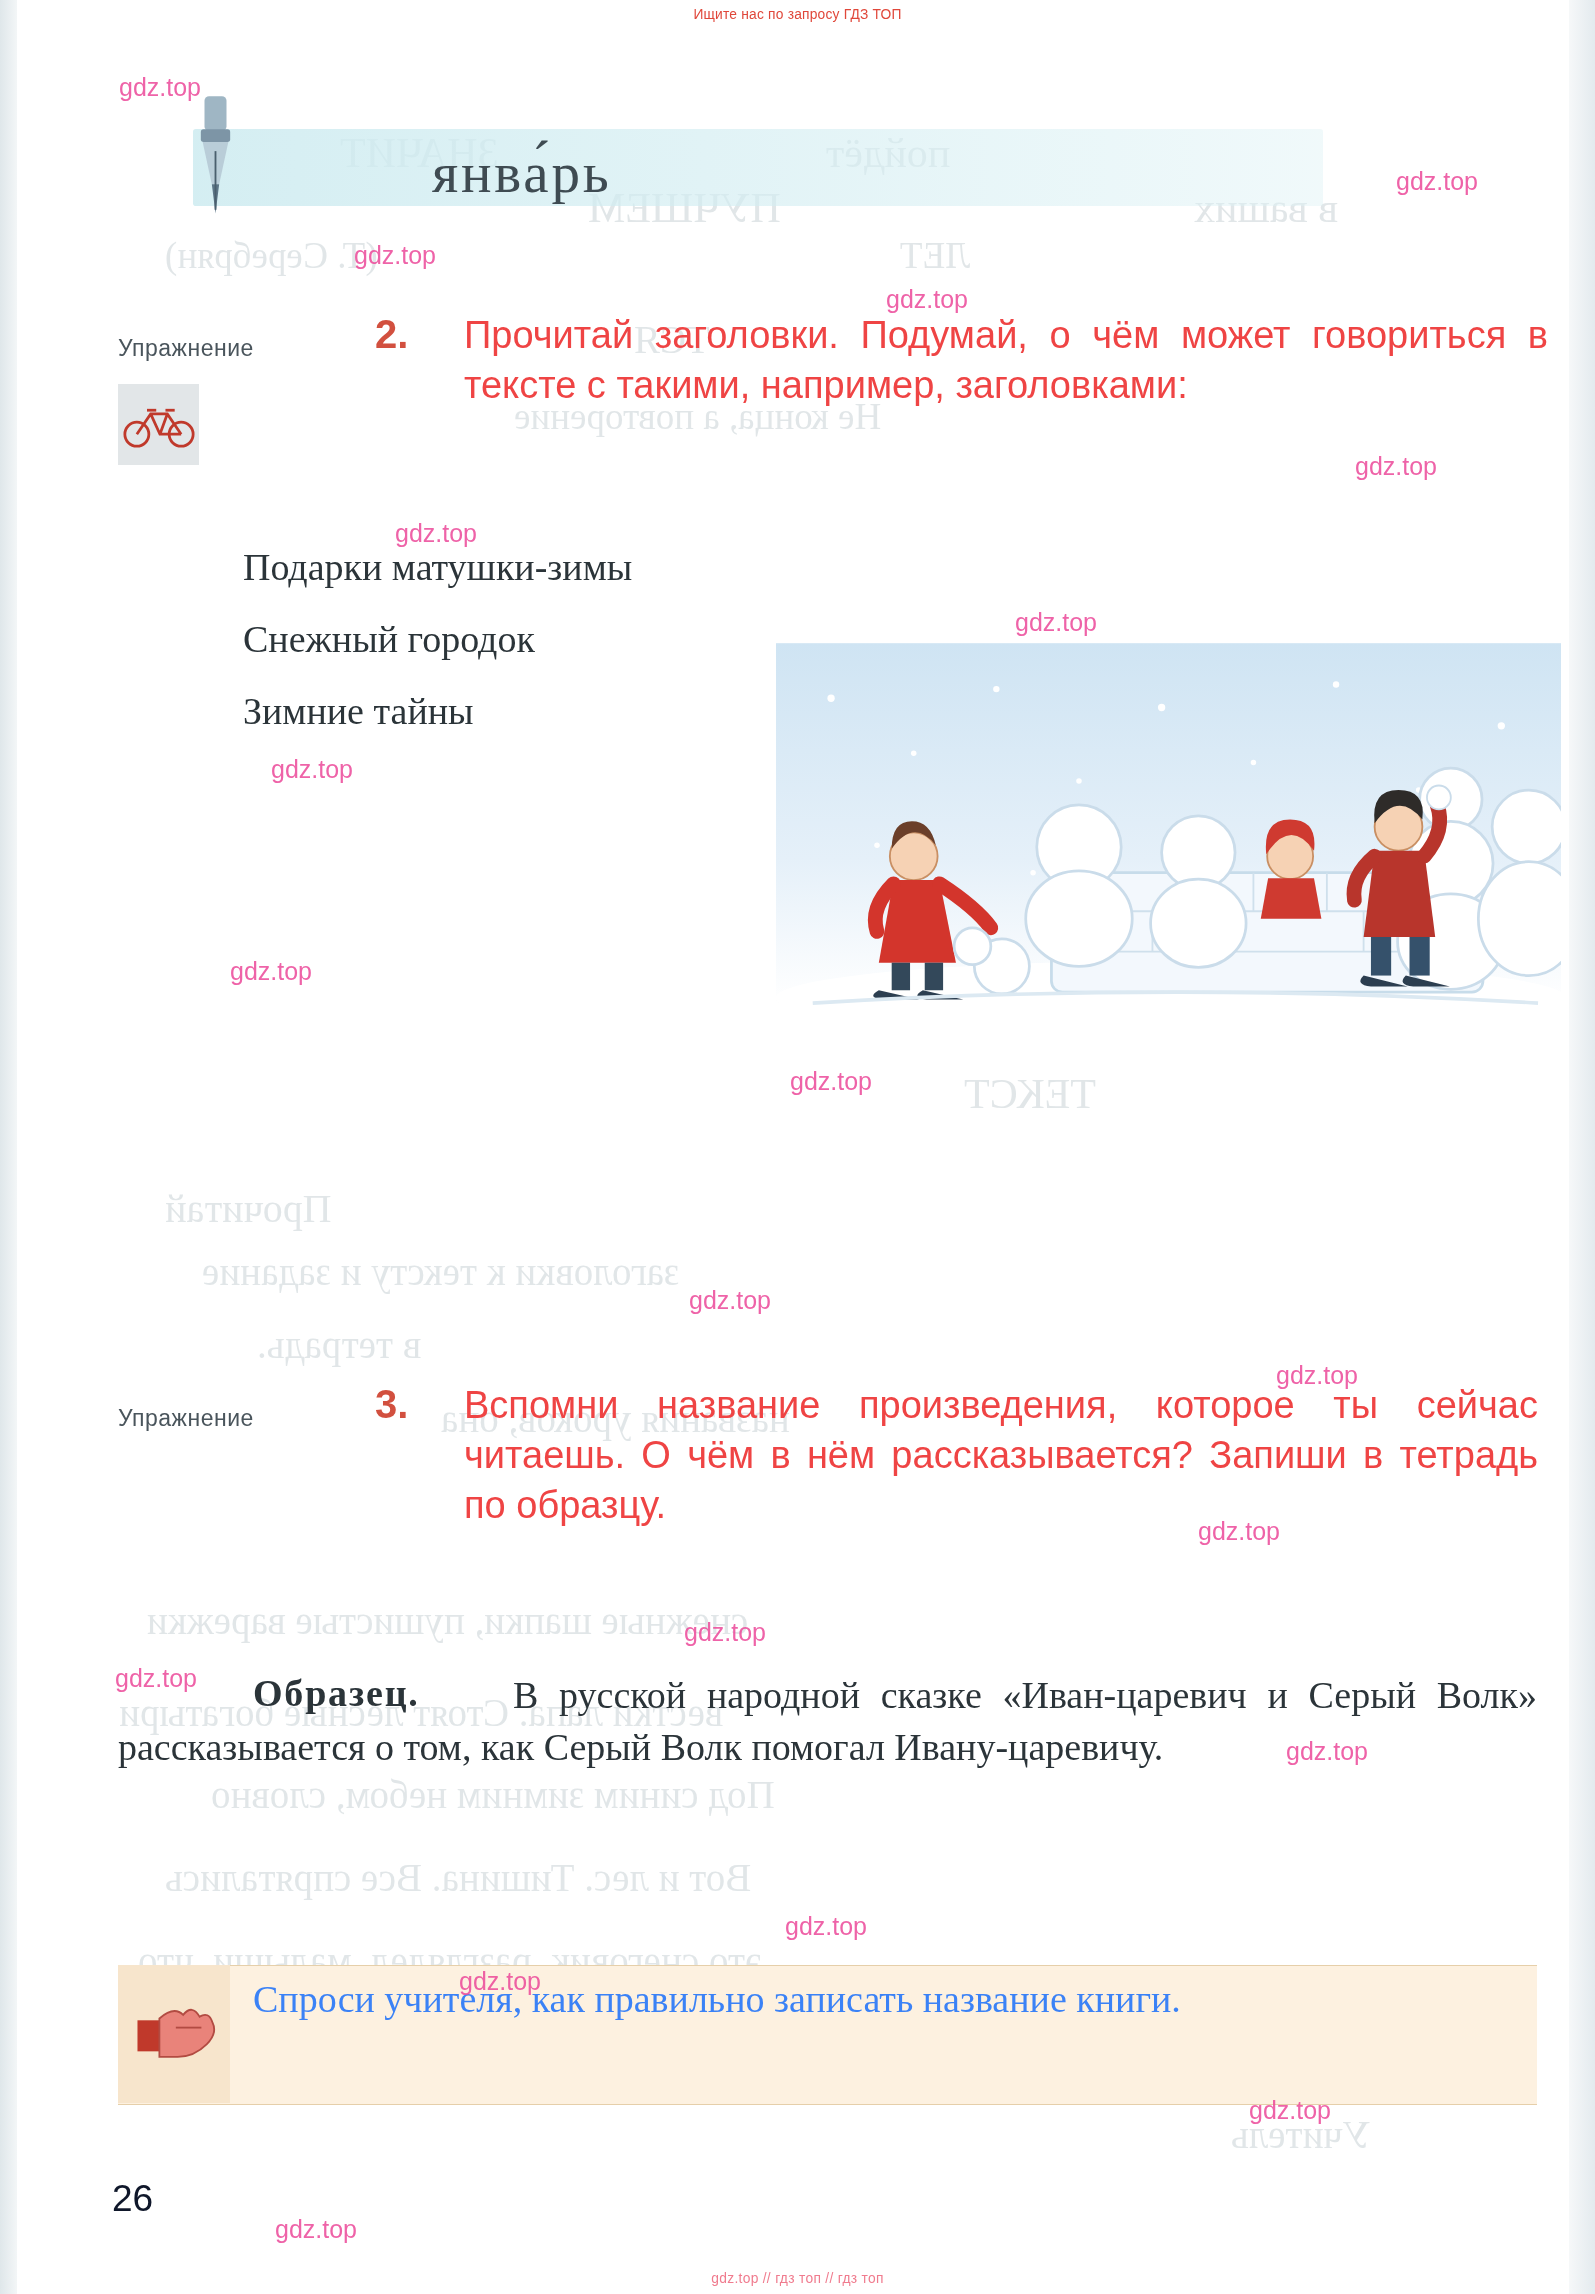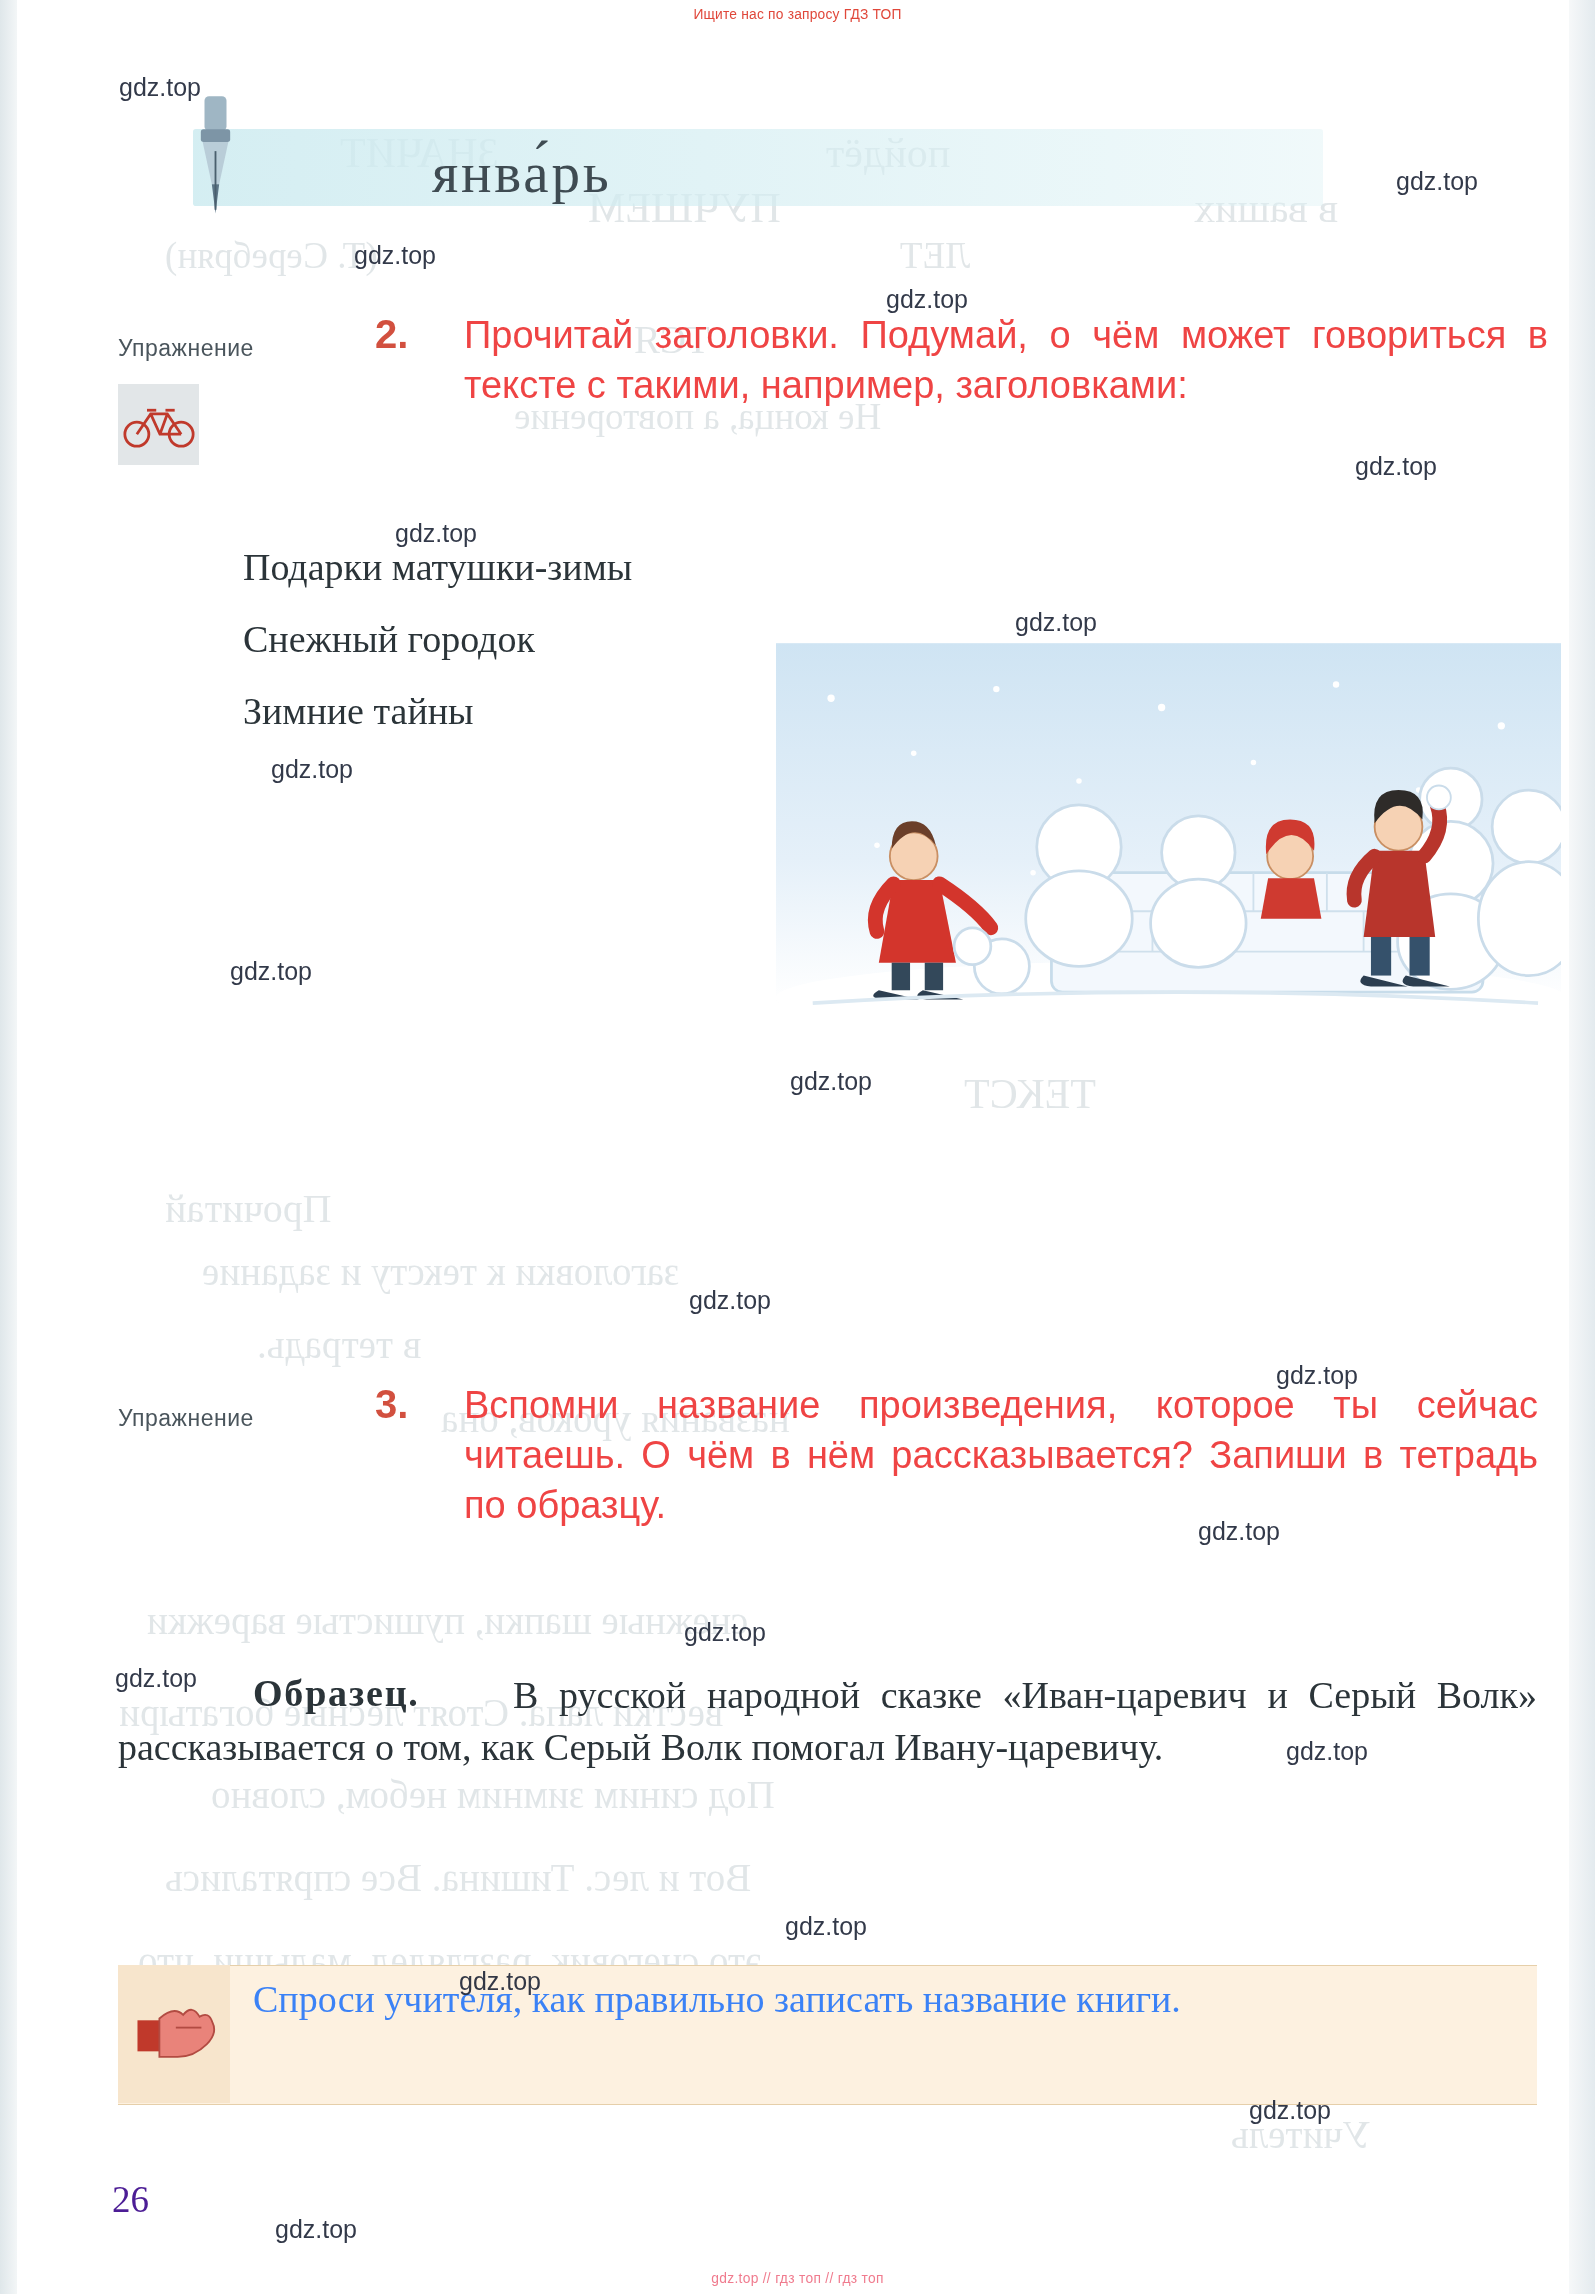--- a/index.html
+++ b/index.html
@@ -169,31 +169,31 @@
     font-family: "Liberation Serif", serif;
     font-size: 38px;
     line-height: 51px;
     color: #3b82f6;
     text-align: justify;
   }
 
   .page-num {
     position: absolute;
     left: 112px; top: 2178px;
-    font-family: Liberation Serif, serif;
+    font-family: Liberation Sans, sans-serif;
     font-size: 37px;
-    color: #4c1d95;
+    color: #0f172a;
   }
 
   
   .wm {
     position: absolute;
     font-family: "Liberation Sans", sans-serif;
     font-size: 25px;
-    color: #0f172a;
+    color: #ec4899;
     opacity: .85;
     pointer-events: none;
     user-select: none;
     white-space: nowrap;
   }
 </style>
 </head>
 <body>
 
 <div class="page">

